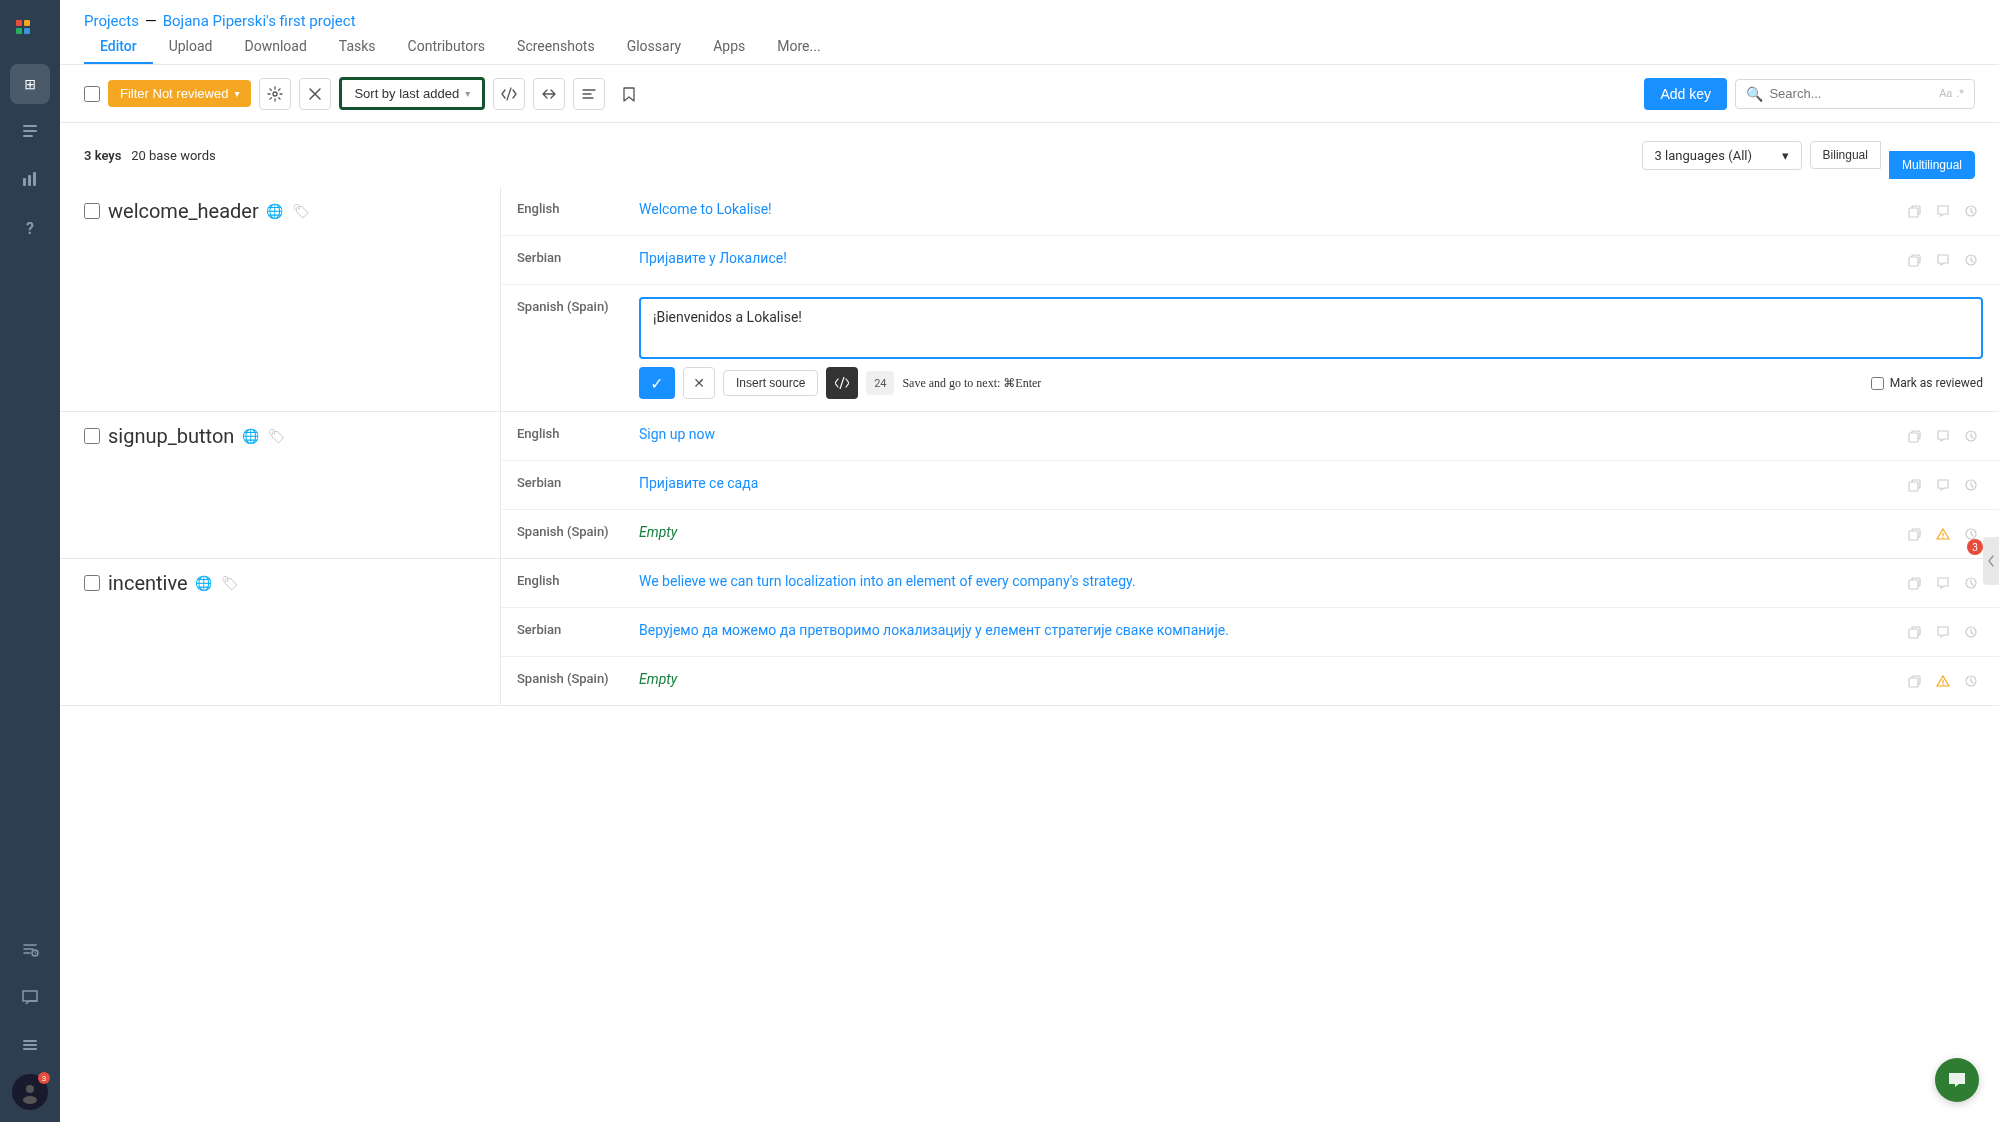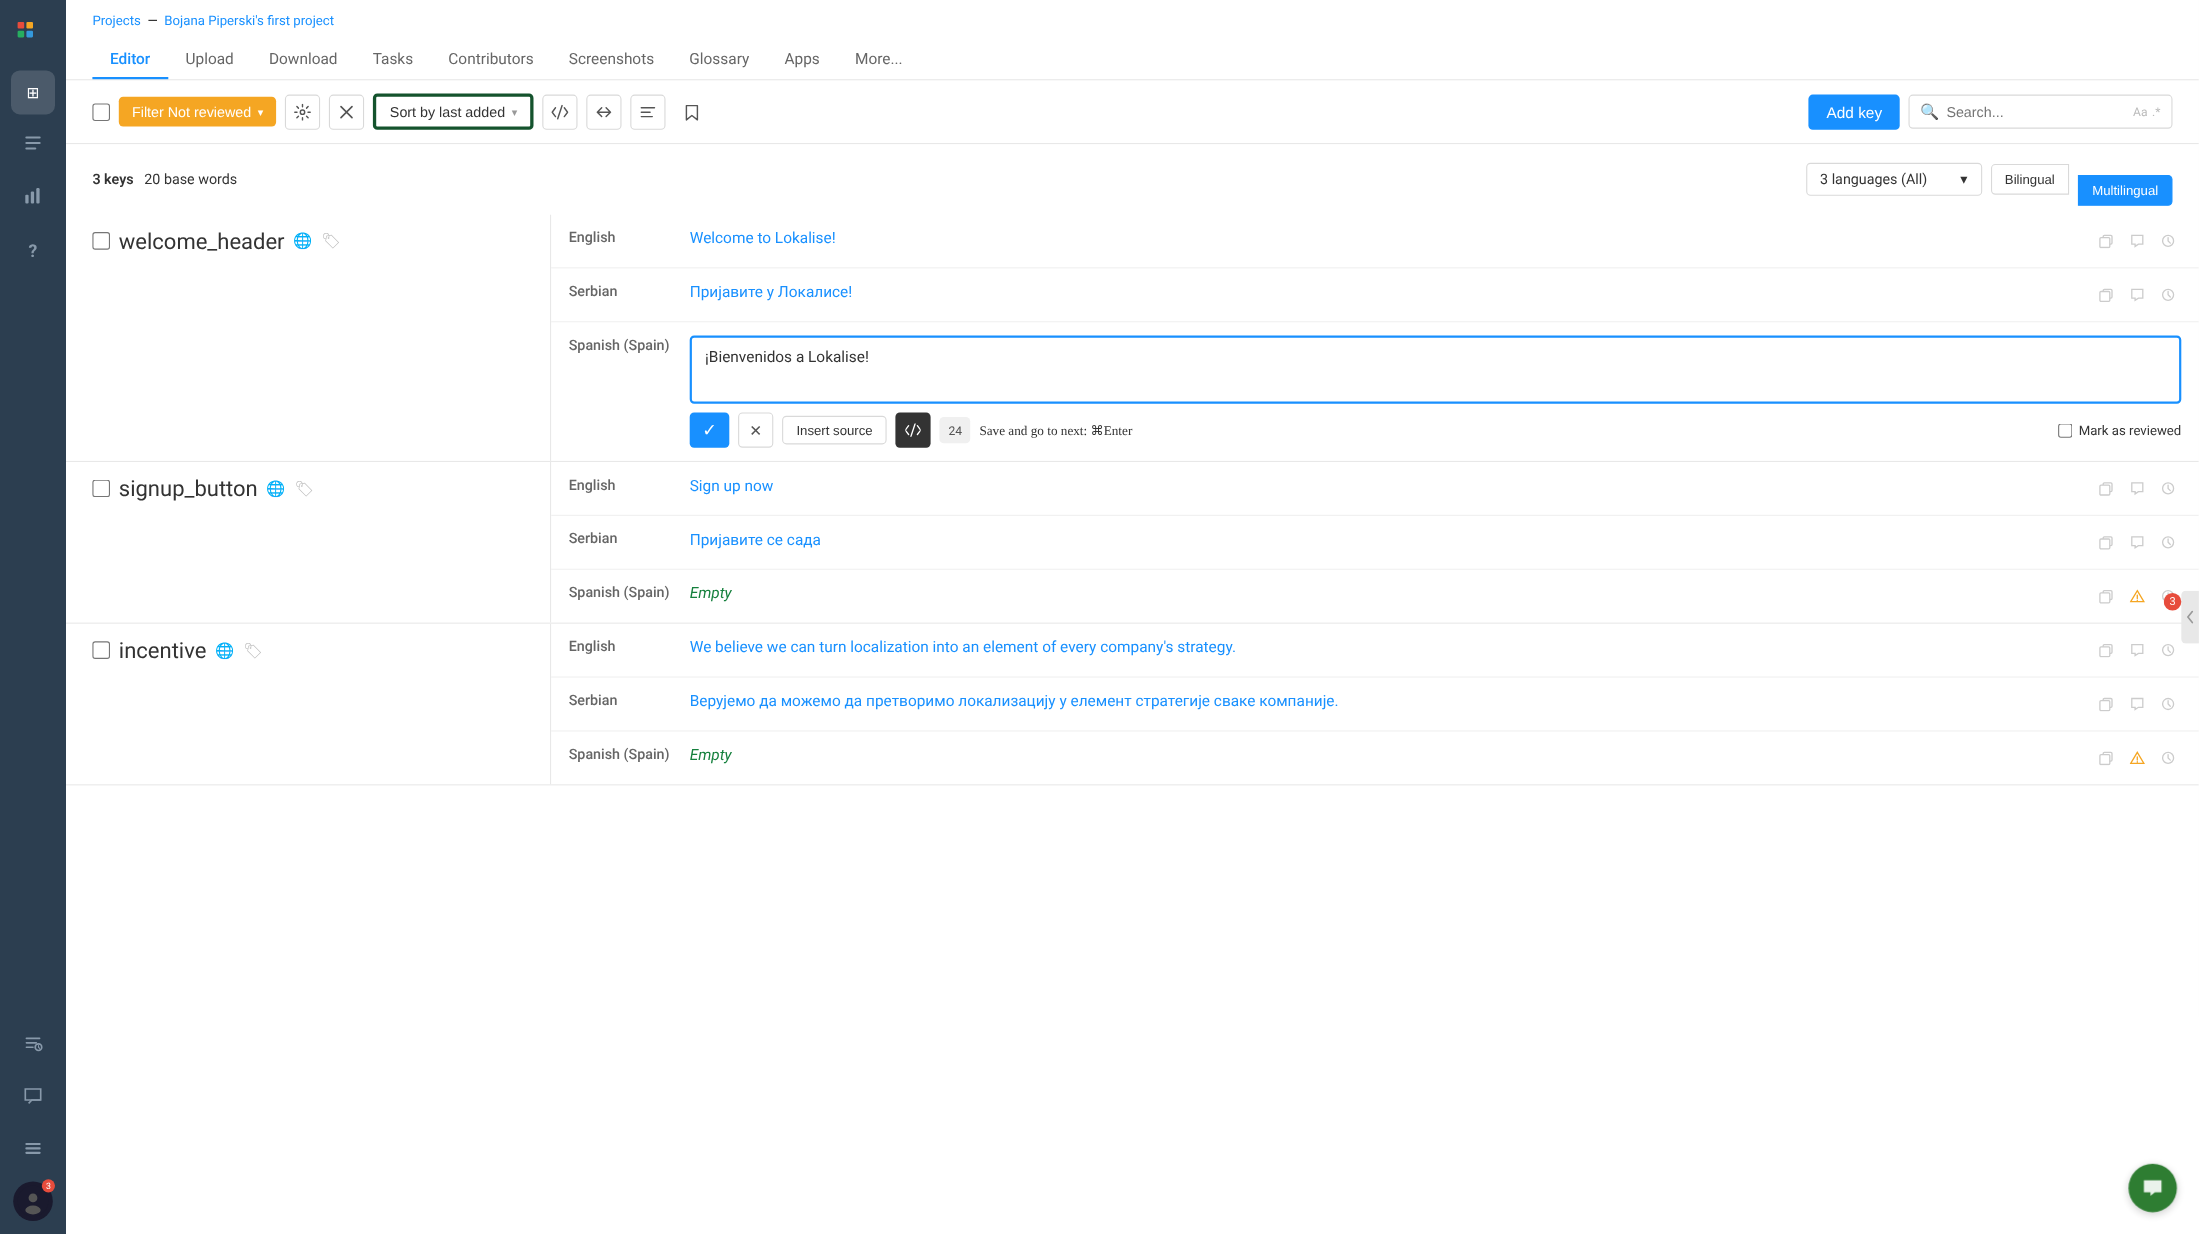--- a/index.html
+++ b/index.html
@@ -60,22 +60,21 @@
       overflow: hidden;
     }
 
     
     .header {
       padding: 12px 24px 0;
       border-bottom: 1px solid #e8e8e8;
     }
     .breadcrumb {
       display: flex; align-items: center; gap: 6px;
-      font-size: 12px;
-      margin-bottom: 12px;
+      font-size: 15px;
     }
     .breadcrumb a { color: #1890ff; text-decoration: none; }
     .breadcrumb-current { color: #1890ff; }
 
     .tabs { display: flex; gap: 0; }
     .tab {
       padding: 8px 16px;
       cursor: pointer;
       color: #666;
       font-size: 14px;
@@ -232,20 +231,21 @@
     .key-icon { font-size: 14px; color: #999; cursor: pointer; }
     .key-tag-icon { font-size: 14px; color: #bbb; cursor: pointer; }
 
     .translation-rows { flex: 1; display: flex; flex-direction: column; }
     .translation-row {
       display: flex;
       align-items: flex-start;
       padding: 12px 16px;
       border-bottom: 1px solid #f0f0f0;
       min-height: 48px;
+      gap: 12px;
     }
     .translation-row:last-child { border-bottom: none; }
     .lang-label {
       width: 110px;
       min-width: 110px;
       font-size: 13px;
       color: #666;
       padding-top: 2px;
       font-weight: 500;
     }

